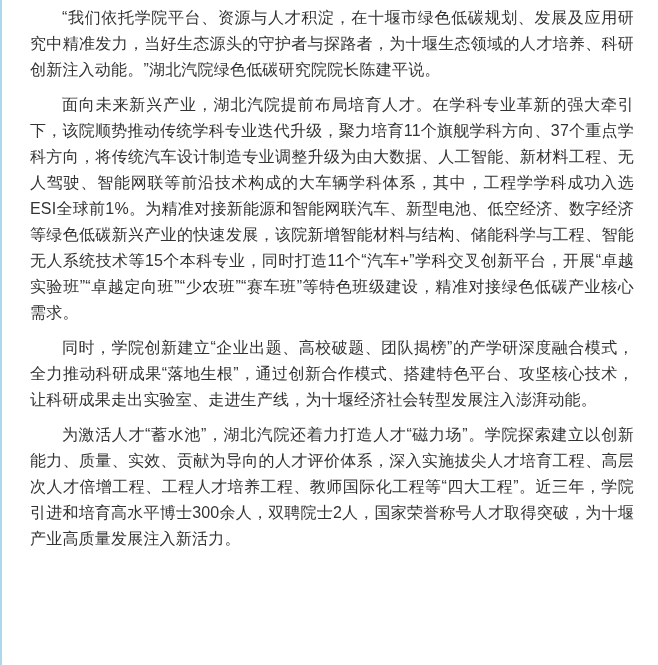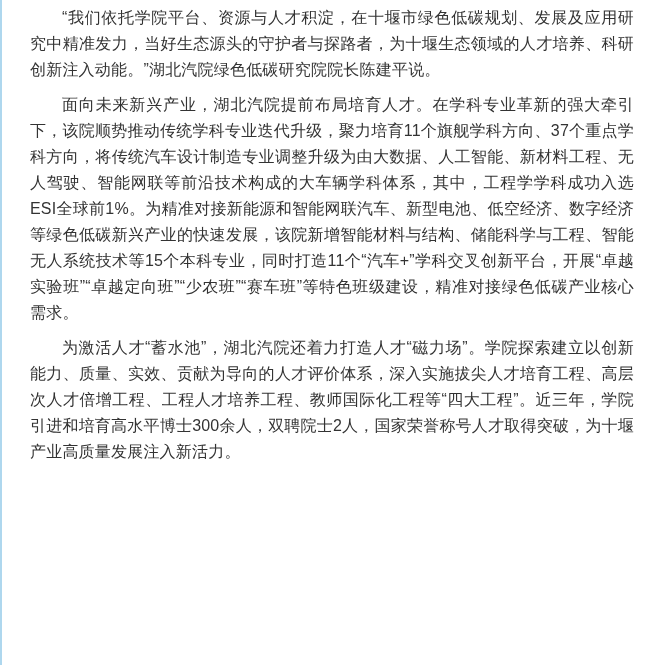--- a/index.html
+++ b/index.html
@@ -43,15 +43,16 @@
   }
 </style>
 </head>
 <body>
 
 <div class="page">
   <div class="accent-border"></div>
   <div class="content">
     <p>“我们依托学院平台、资源与人才积淀，在十堰市绿色低碳规划、发展及应用研究中精准发力，当好生态源头的守护者与探路者，为十堰生态领域的人才培养、科研创新注入动能。”湖北汽院绿色低碳研究院院长陈建平说。</p>
     <p>面向未来新兴产业，湖北汽院提前布局培育人才。在学科专业革新的强大牵引下，该院顺势推动传统学科专业迭代升级，聚力培育11个旗舰学科方向、37个重点学科方向，将传统汽车设计制造专业调整升级为由大数据、人工智能、新材料工程、无人驾驶、智能网联等前沿技术构成的大车辆学科体系，其中，工程学学科成功入选 ESI全球前1%。为精准对接新能源和智能网联汽车、新型电池、低空经济、数字经济等绿色低碳新兴产业的快速发展，该院新增智能材料与结构、储能科学与工程、智能无人系统技术等15个本科专业，同时打造11个“汽车+”学科交叉创新平台，开展“卓越实验班”“卓越定向班”“少农班”“赛车班”等特色班级建设，精准对接绿色低碳产业核心需求。</p>
+    <p>同时，学院创新建立“企业出题、高校破题、团队揭榜”的产学研深度融合模式，全力推动科研成果“落地生根”，通过创新合作模式、搭建特色平台、攻坚核心技术，让科研成果走出实验室、走进生产线，为十堰经济社会转型发展注入澎湃动能。</p>
     <p>为激活人才“蓄水池”，湖北汽院还着力打造人才“磁力场”。学院探索建立以创新能力、质量、实效、贡献为导向的人才评价体系，深入实施拔尖人才培育工程、高层次人才倍增工程、工程人才培养工程、教师国际化工程等“四大工程”。近三年，学院引进和培育高水平博士300余人，双聘院士2人，国家荣誉称号人才取得突破，为十堰产业高质量发展注入新活力。</p>
   </div>
 </div>
 
 </body></html>

